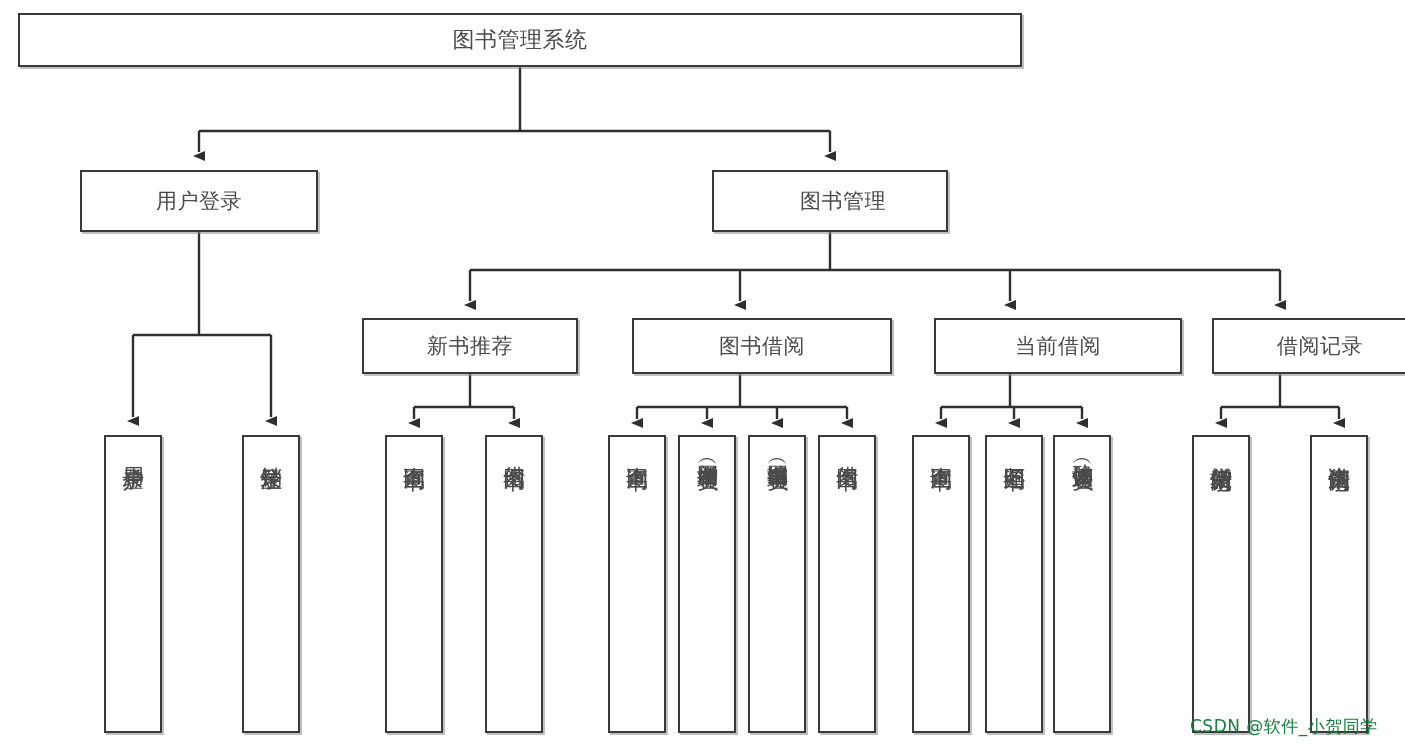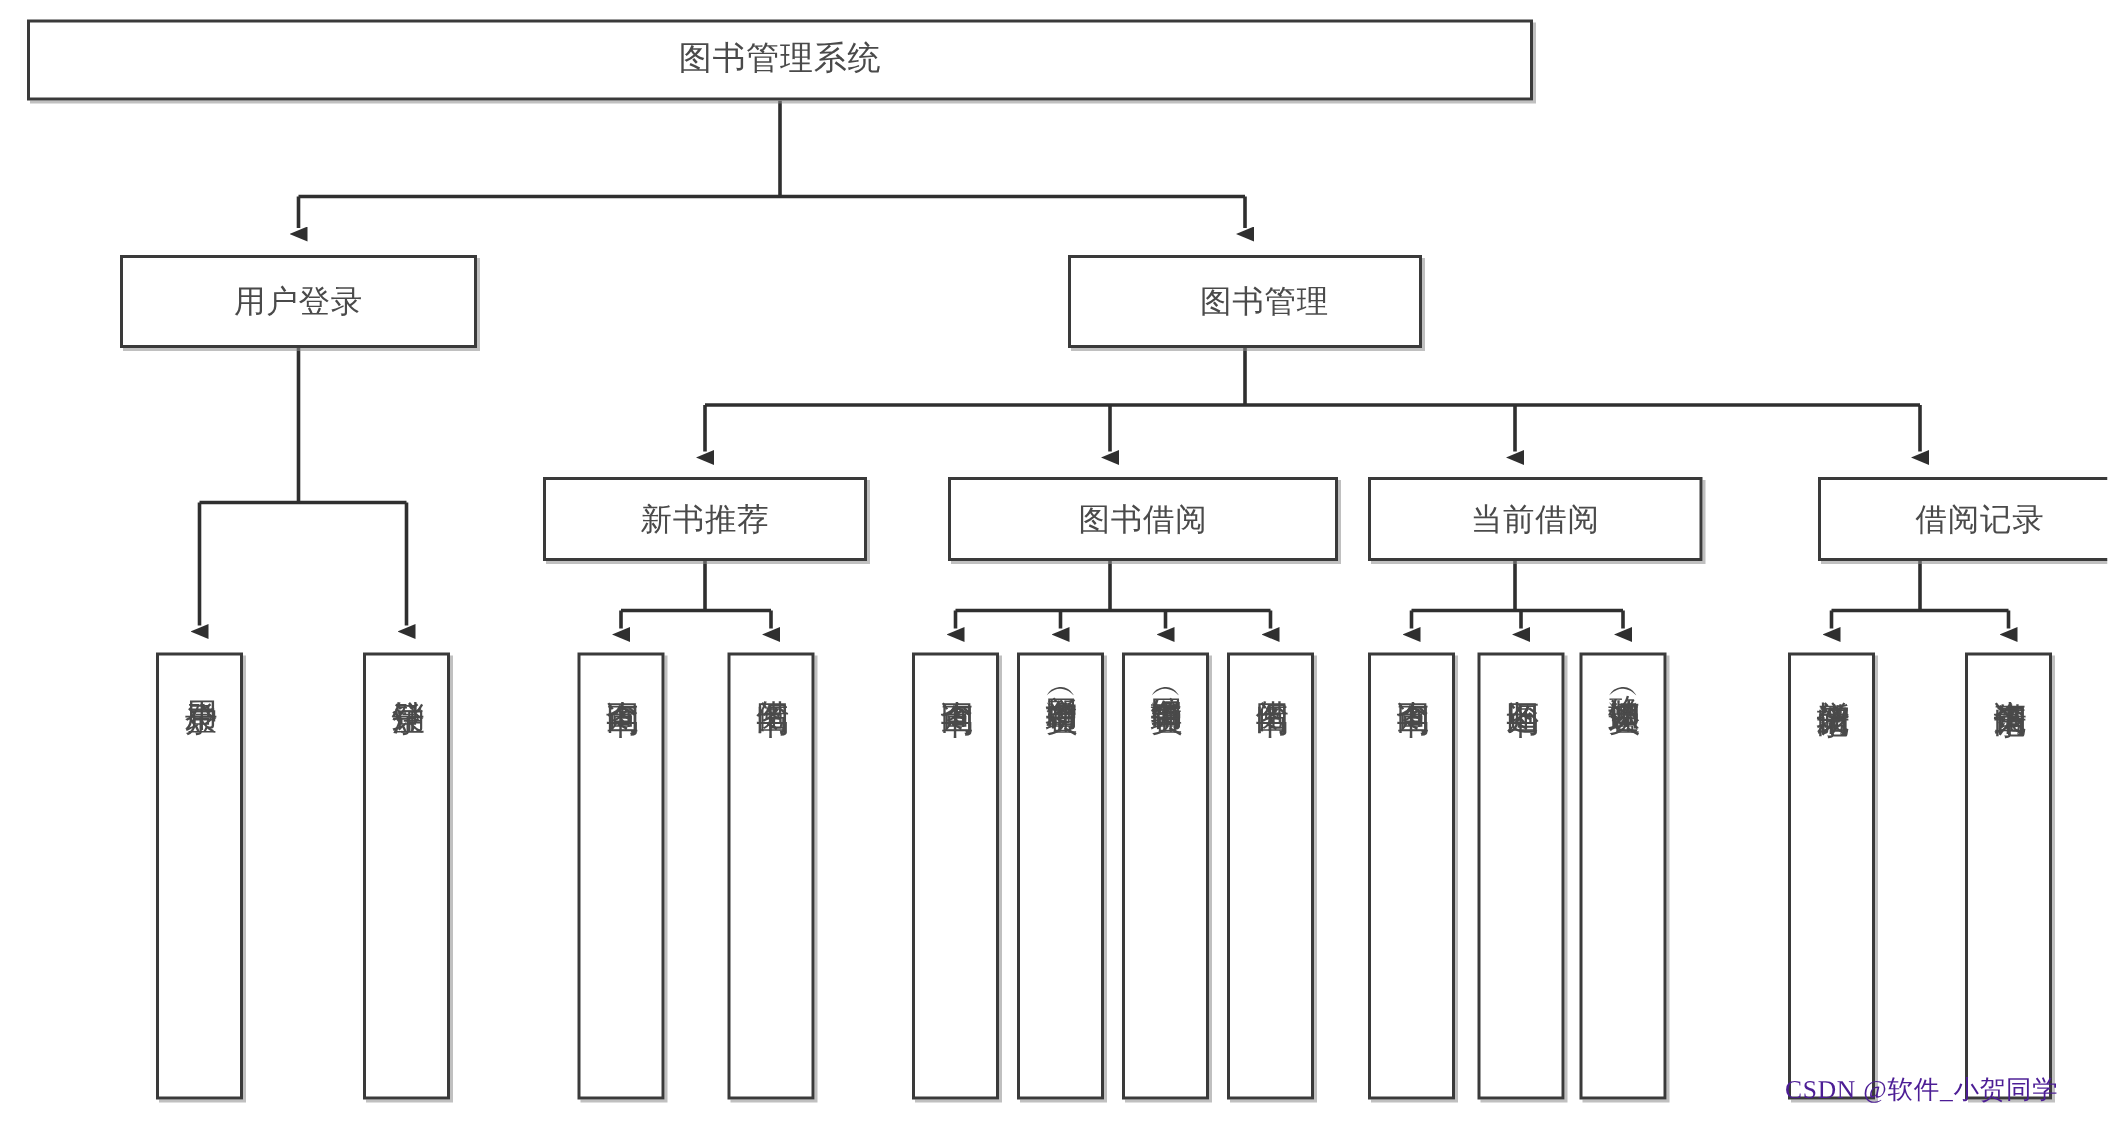--- a/index.html
+++ b/index.html
@@ -64,27 +64,26 @@
   }
   .node.vert.two-col {
     padding-top: 10px;
   }
   .node.vert.two-col .lbl {
     font-size: 21px;
     max-height: 268px;
   }
   .watermark {
     position: absolute;
-    color: #4c1d95;
+    color: #15803d;
     font-size: 17px;
     letter-spacing: 0.5px;
     z-index: 5;
     white-space: nowrap;
     user-select: none;
-    font-family: Liberation Serif, serif;
   }
 </style>
 </head>
 <body>
 
 <div id="canvas">
 
   <svg id="edges" viewBox="0 0 1405 747" xmlns="http://www.w3.org/2000/svg">
     <defs>
       <marker id="arrow" markerWidth="10" markerHeight="12" refX="1" refY="6" orient="auto" markerUnits="userSpaceOnUse">
@@ -146,21 +145,21 @@
   <div class="node horiz" style="left:712px; top:170px; width:236px; height:62px;padding-left:26px;">
     <span class="lbl">图书管理</span>
   </div>
 
   <div class="node horiz" style="left:362px; top:318px; width:216px; height:56px;">
     <span class="lbl">新书推荐</span>
   </div>
   <div class="node horiz" style="left:632px; top:318px; width:260px; height:56px;">
     <span class="lbl">图书借阅</span>
   </div>
-  <div class="node horiz" style="left:912px; top:318px; width:223px; height:56px;">
+  <div class="node horiz" style="left:934px; top:318px; width:248px; height:56px;">
     <span class="lbl">当前借阅</span>
   </div>
   <div class="node horiz" style="left:1212px; top:318px; width:216px; height:56px;">
     <span class="lbl">借阅记录</span>
   </div>
 
   <div class="node vert" style="left:104px; top:435px; width:58px; height:298px;">
     <span class="lbl">用户登录</span>
   </div>
   <div class="node vert" style="left:242px; top:435px; width:58px; height:298px;">

